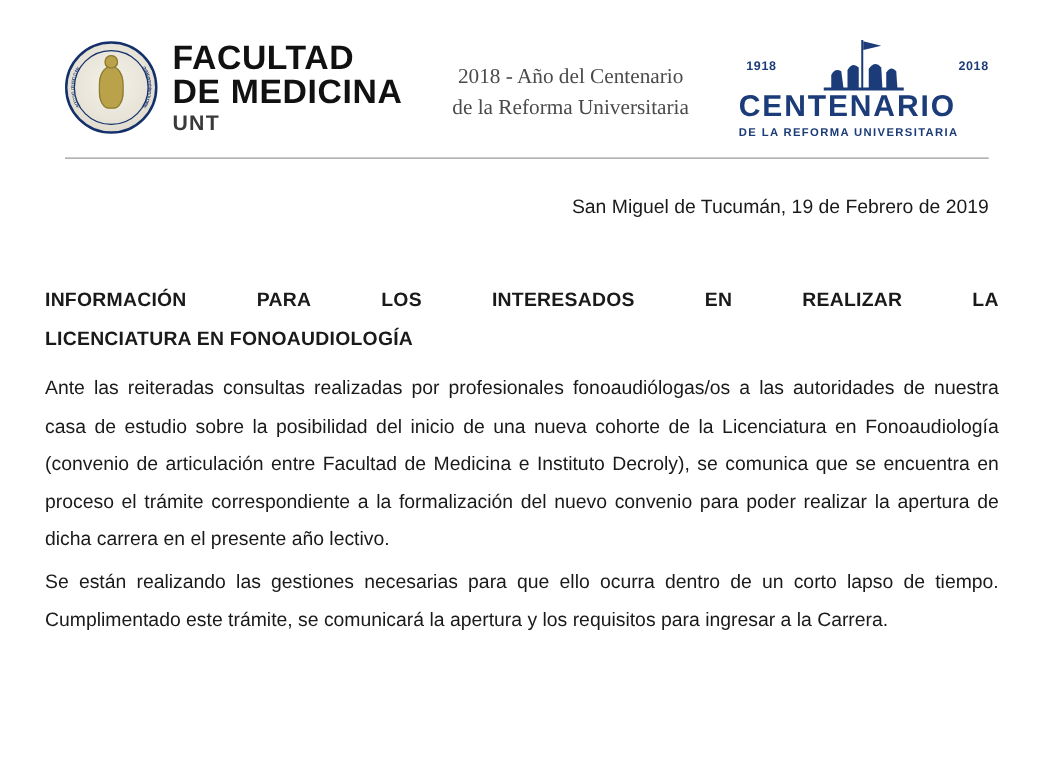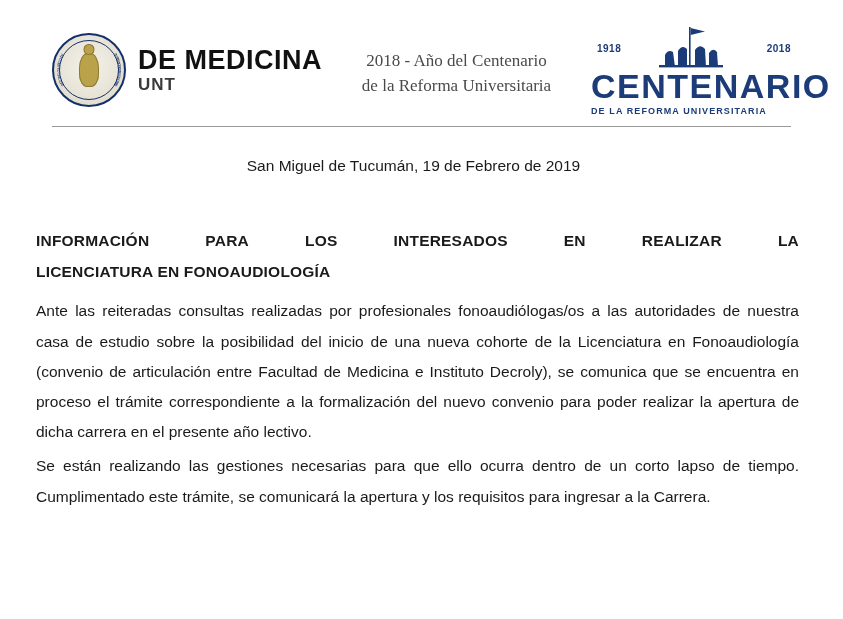--- a/index.html
+++ b/index.html
@@ -149,21 +149,21 @@
   }
   .cent-year.left { left: 6px; }
   .cent-year.right { right: 0; }
   .cent-monument {
     position: absolute;
     left: 50%;
     top: 0;
     transform: translateX(-50%);
   }
   .cent-word {
-    font-size: 34px;
+    font-size: 24px;
     font-weight: bold;
     letter-spacing: 1.5px;
     color: #1b3c78;
     line-height: 1;
   }
   .cent-sub {
     font-size: 9px;
     font-weight: bold;
     letter-spacing: 1.1px;
     color: #1b3c78;
@@ -175,21 +175,21 @@
     border-top: 1px solid #9a9a9a;
   }
 
   
   .content {
     padding: 0 44px 0 36px;
     box-sizing: border-box;
   }
 
   .date-line {
-    text-align: center;
+    text-align: right;
     font-size: 15.5px;
     color: #1a1a1a;
     margin-top: 30px;
     padding-right: 8px;
   }
 
   .headline {
     margin-top: 52px;
     font-size: 15.5px;
     font-weight: bold;
@@ -271,20 +271,21 @@
             <span style="transform: rotate(194.211deg) translate(31px, 0px) rotate(-90deg) translate(-1px, -2px);">D</span>
             <span style="transform: rotate(197.368deg) translate(31px, 0px) rotate(-90deg) translate(-1px, -2px);">I</span>
             <span style="transform: rotate(200.526deg) translate(31px, 0px) rotate(-90deg) translate(-1px, -2px);">C</span>
             <span style="transform: rotate(203.684deg) translate(31px, 0px) rotate(-90deg) translate(-1px, -2px);">I</span>
             <span style="transform: rotate(206.842deg) translate(31px, 0px) rotate(-90deg) translate(-1px, -2px);">N</span>
             <span style="transform: rotate(210deg) translate(31px, 0px) rotate(-90deg) translate(-1px, -2px);">A</span>
           </div>
         <div class="seal-figure"></div>
       </div>
       <div class="fac-title">
+        <div class="l1">FACULTAD</div>
         <div class="l2">DE MEDICINA</div>
         <div class="l3">UNT</div>
       </div>
     </div>
 
     <div class="center-slogan">
       <div>2018 - Año del Centenario</div>
       <div>de la Reforma Universitaria</div>
     </div>
 

